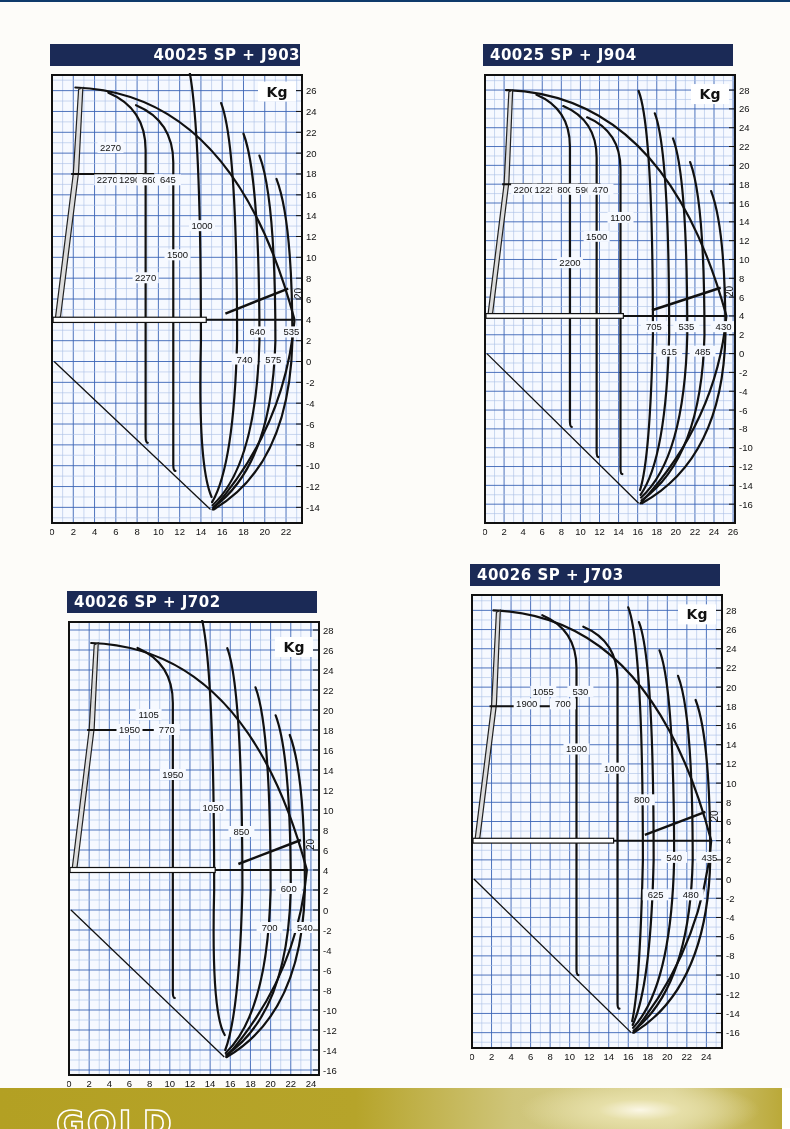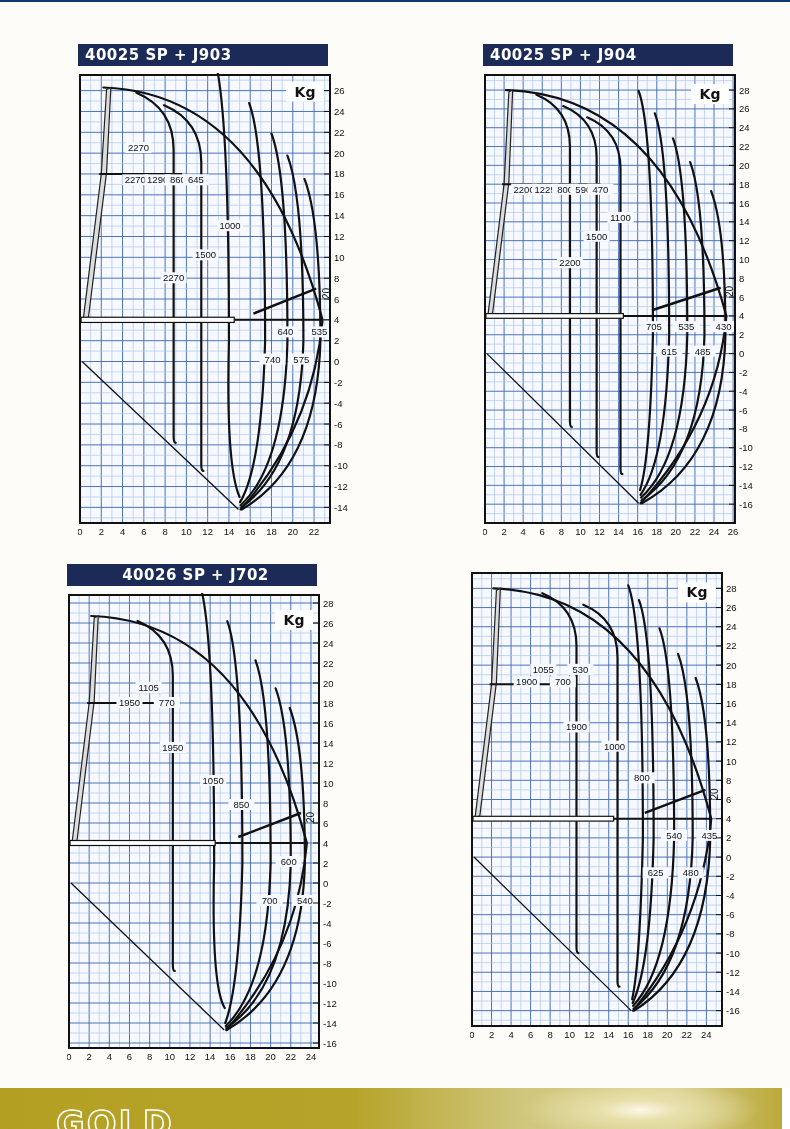--- a/index.html
+++ b/index.html
@@ -10,21 +10,21 @@
   .chart-svg { display:block; margin-top:7px; }
   .footer { position:absolute; left:0; top:1088px; width:790px; height:41px; background: radial-gradient(ellipse 120px 30px at 640px 22px, #fbf7e6 0%, #e6dfa8 35%, rgba(190,175,60,0) 100%), linear-gradient(90deg, #b3a023 0%, #b6a42a 45%, #cfc57a 65%, #d9d195 85%, #b8a632 100%); }
   .footer-logo { position:absolute; left:56px; top:16px; font-family:"DejaVu Sans", sans-serif; font-weight:bold; font-size:35px; letter-spacing:2px; color:transparent; -webkit-text-stroke:1.6px #fff; }
   .footer-right { position:absolute; right:0; top:0; width:8px; height:41px; background:#fff; }
 </style>
 </head>
 <body>
 
 <div class="topline"></div>
 
-<div class="panel" style="left:78px; top:44px;">
+<div class="panel" style="left:50px; top:44px;text-align:right;">
   <div class="title-bar">40025 SP + J903</div>
   <svg class="chart-svg" width="290" height="470">
       <rect x="2" y="2" width="250" height="448" fill="#f6f9ff"></rect>
       <g>
         <line x1="2" x2="2" y1="2" y2="450" stroke="#3b64b5" stroke-width="0.9"></line>
         <line x1="12.638297872340425" x2="12.638297872340425" y1="2" y2="450" stroke="#a9bfe6" stroke-width="0.6"></line>
         <line x1="23.27659574468085" x2="23.27659574468085" y1="2" y2="450" stroke="#3b64b5" stroke-width="0.9"></line>
         <line x1="33.91489361702128" x2="33.91489361702128" y1="2" y2="450" stroke="#a9bfe6" stroke-width="0.6"></line>
         <line x1="44.5531914893617" x2="44.5531914893617" y1="2" y2="450" stroke="#3b64b5" stroke-width="0.9"></line>
         <line x1="55.191489361702125" x2="55.191489361702125" y1="2" y2="450" stroke="#a9bfe6" stroke-width="0.6"></line>
@@ -379,21 +379,21 @@
       <text x="135.58778625954199" y="462" text-anchor="middle" font-size="9.5" font-family="Liberation Sans, sans-serif" fill="#111">14</text>
       <text x="154.67175572519085" y="462" text-anchor="middle" font-size="9.5" font-family="Liberation Sans, sans-serif" fill="#111">16</text>
       <text x="173.7557251908397" y="462" text-anchor="middle" font-size="9.5" font-family="Liberation Sans, sans-serif" fill="#111">18</text>
       <text x="192.83969465648858" y="462" text-anchor="middle" font-size="9.5" font-family="Liberation Sans, sans-serif" fill="#111">20</text>
       <text x="211.9236641221374" y="462" text-anchor="middle" font-size="9.5" font-family="Liberation Sans, sans-serif" fill="#111">22</text>
       <text x="231.00763358778624" y="462" text-anchor="middle" font-size="9.5" font-family="Liberation Sans, sans-serif" fill="#111">24</text>
       <text x="250.0916030534351" y="462" text-anchor="middle" font-size="9.5" font-family="Liberation Sans, sans-serif" fill="#111">26</text>
     </svg>
 </div>
 
-<div class="panel" style="left:67px; top:564px;text-align:center;">
+<div class="panel" style="left:67px; top:591px;">
   <div class="title-bar">40026 SP + J702</div>
   <svg class="chart-svg" width="290" height="475">
       <rect x="2" y="2" width="250" height="453" fill="#f6f9ff"></rect>
       <g>
         <line x1="2" x2="2" y1="2" y2="455" stroke="#3b64b5" stroke-width="0.9"></line>
         <line x1="12.080645161290322" x2="12.080645161290322" y1="2" y2="455" stroke="#a9bfe6" stroke-width="0.6"></line>
         <line x1="22.161290322580644" x2="22.161290322580644" y1="2" y2="455" stroke="#3b64b5" stroke-width="0.9"></line>
         <line x1="32.24193548387096" x2="32.24193548387096" y1="2" y2="455" stroke="#a9bfe6" stroke-width="0.6"></line>
         <line x1="42.32258064516129" x2="42.32258064516129" y1="2" y2="455" stroke="#3b64b5" stroke-width="0.9"></line>
         <line x1="52.40322580645161" x2="52.40322580645161" y1="2" y2="455" stroke="#a9bfe6" stroke-width="0.6"></line>
@@ -557,20 +557,21 @@
       <text x="143.1290322580645" y="467" text-anchor="middle" font-size="9.5" font-family="Liberation Sans, sans-serif" fill="#111">14</text>
       <text x="163.29032258064515" y="467" text-anchor="middle" font-size="9.5" font-family="Liberation Sans, sans-serif" fill="#111">16</text>
       <text x="183.45161290322582" y="467" text-anchor="middle" font-size="9.5" font-family="Liberation Sans, sans-serif" fill="#111">18</text>
       <text x="203.61290322580643" y="467" text-anchor="middle" font-size="9.5" font-family="Liberation Sans, sans-serif" fill="#111">20</text>
       <text x="223.7741935483871" y="467" text-anchor="middle" font-size="9.5" font-family="Liberation Sans, sans-serif" fill="#111">22</text>
       <text x="243.93548387096772" y="467" text-anchor="middle" font-size="9.5" font-family="Liberation Sans, sans-serif" fill="#111">24</text>
     </svg>
 </div>
 
 <div class="panel" style="left:470px; top:564px;">
+  <div class="title-bar">40026 SP + J703</div>
   <svg class="chart-svg" width="290" height="475">
       <rect x="2" y="2" width="250" height="453" fill="#f6f9ff"></rect>
       <g>
         <line x1="2" x2="2" y1="2" y2="455" stroke="#3b64b5" stroke-width="0.9"></line>
         <line x1="11.765625" x2="11.765625" y1="2" y2="455" stroke="#a9bfe6" stroke-width="0.6"></line>
         <line x1="21.53125" x2="21.53125" y1="2" y2="455" stroke="#3b64b5" stroke-width="0.9"></line>
         <line x1="31.296875" x2="31.296875" y1="2" y2="455" stroke="#a9bfe6" stroke-width="0.6"></line>
         <line x1="41.0625" x2="41.0625" y1="2" y2="455" stroke="#3b64b5" stroke-width="0.9"></line>
         <line x1="50.828125" x2="50.828125" y1="2" y2="455" stroke="#a9bfe6" stroke-width="0.6"></line>
         <line x1="60.59375" x2="60.59375" y1="2" y2="455" stroke="#3b64b5" stroke-width="0.9"></line>

